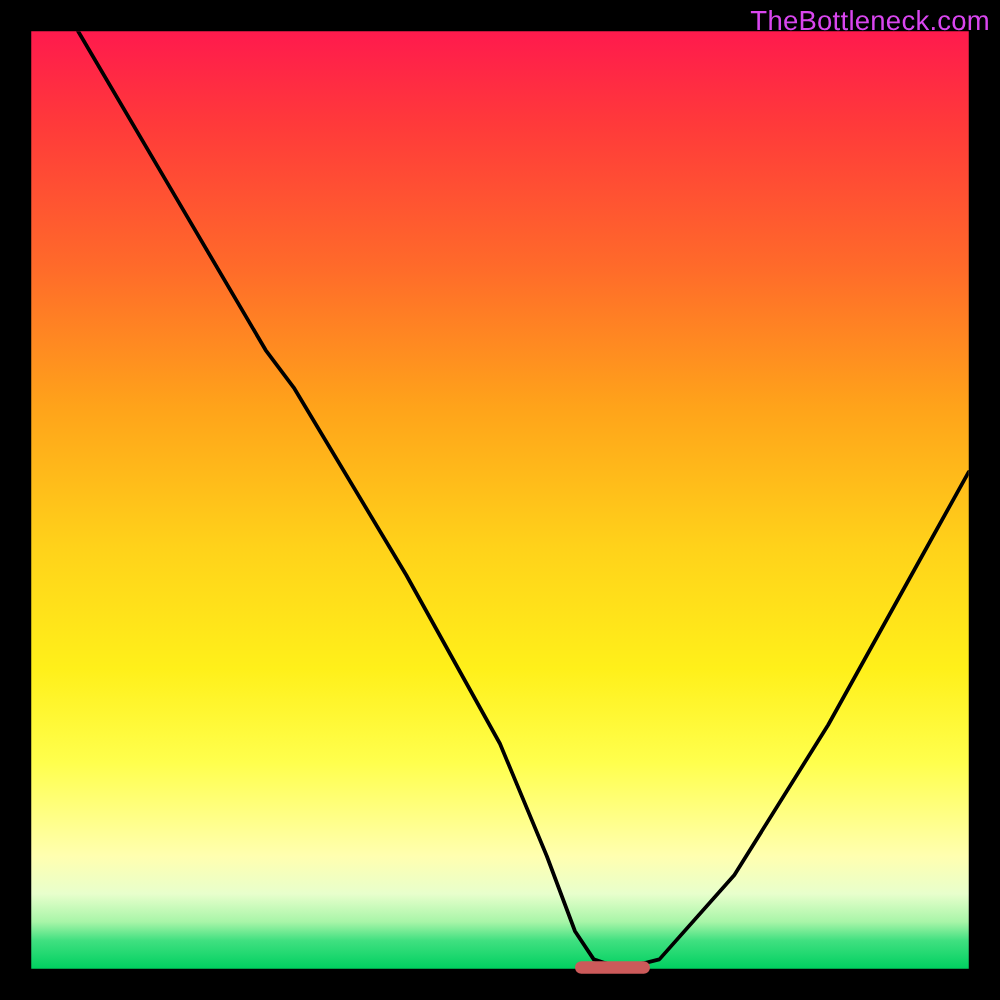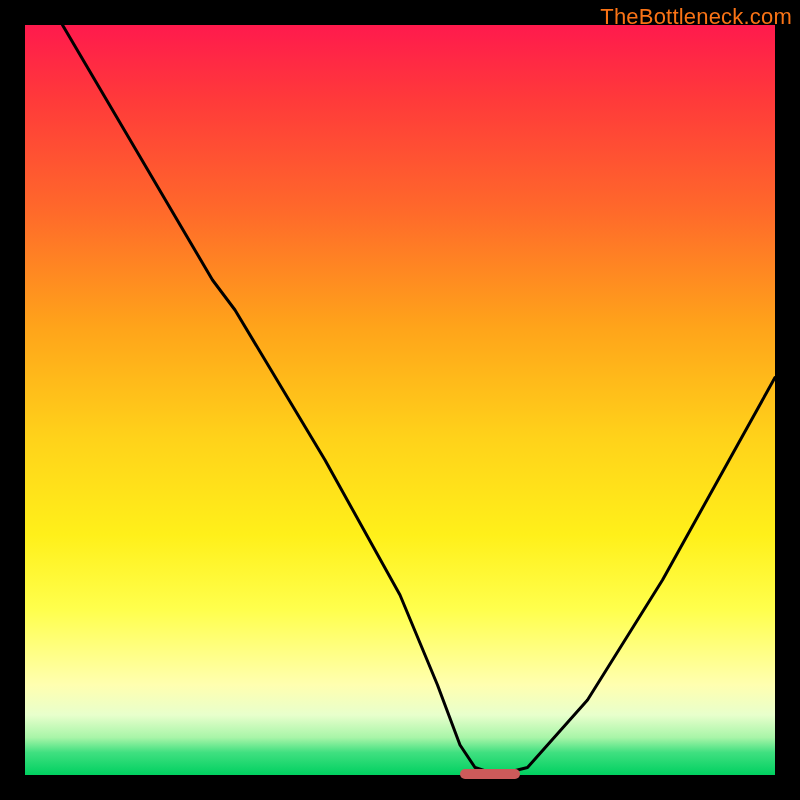--- a/index.html
+++ b/index.html
@@ -34,21 +34,21 @@
       #e8ffcc 92%,
       #a8f5a8 95%,
       #40e080 97%,
       #00d060 100%
     );
   }
   .watermark {
     position: absolute;
     top: 4px;
     right: 8px;
-    color: #f97316;
+    color: #d946ef;
     font-size: 22px;
     font-weight: 500;
     letter-spacing: 0.2px;
     user-select: none;
   }
   svg.curve {
     position: absolute;
     left: 0;
     top: 0;
     width: 750px;

